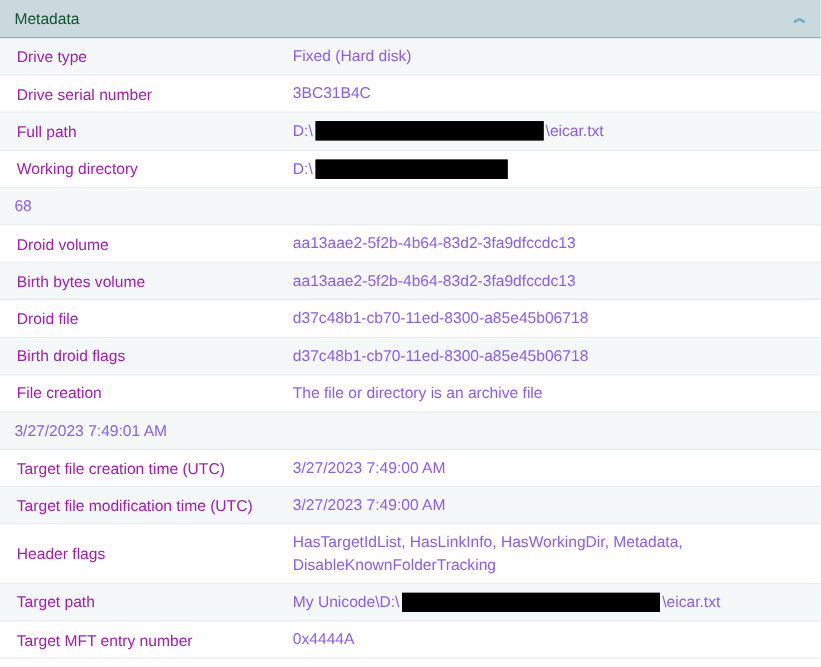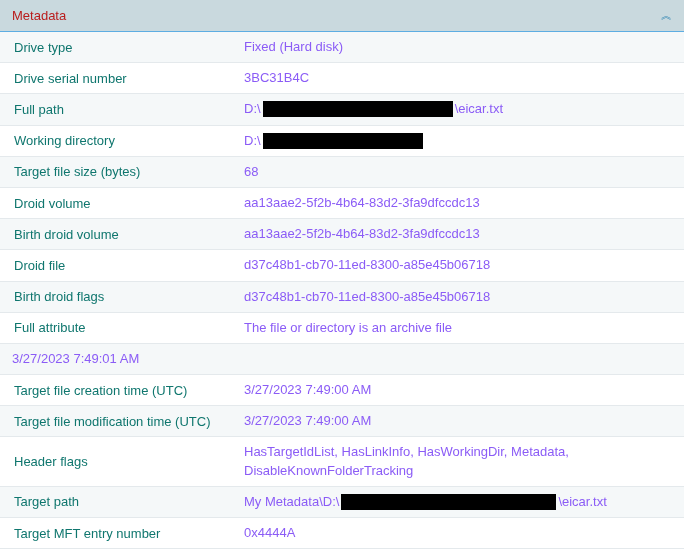--- a/index.html
+++ b/index.html
@@ -15,21 +15,21 @@
   }
   .panel-header {
     background: #c9d9de;
     border-bottom: 1px solid #5dade2;
     padding: 8px 12px;
     display: flex;
     justify-content: space-between;
     align-items: center;
   }
   .panel-header .title {
-    color: #b91c1c;
+    color: #14532d;
     font-size: 13px;
   }
   .panel-header .collapse-icon {
     color: #3b8bb5;
     font-size: 11px;
     line-height: 1;
     cursor: pointer;
   }
   .rows {
     width: 100%;
@@ -44,21 +44,21 @@
   .row:nth-child(odd) {
     background: #f5f8f9;
   }
   .row:nth-child(even) {
     background: #ffffff;
   }
   .row .label {
     width: 232px;
     padding-left: 14px;
     padding-right: 8px;
-    color: #0f766e;
+    color: #a21caf;
   }
   .row .value {
     flex: 1;
     padding-left: 12px;
     padding-right: 10px;
     color: #8b5cf6;
     line-height: 1.4;
     display: flex;
     align-items: center;
     flex-wrap: wrap;
@@ -108,46 +108,45 @@
 
     <div class="row">
       <div class="label">Working directory</div>
       <div class="value">
         <span>D:\</span>
         <span class="redaction red-med"></span>
       </div>
     </div>
 
     <div class="row">
-      <div class="label">Target file size (bytes)</div>
       <div class="value">68</div>
     </div>
 
     <div class="row">
       <div class="label">Droid volume</div>
       <div class="value">aa13aae2-5f2b-4b64-83d2-3fa9dfccdc13</div>
     </div>
 
     <div class="row">
-      <div class="label">Birth droid volume</div>
+      <div class="label">Birth bytes volume</div>
       <div class="value">aa13aae2-5f2b-4b64-83d2-3fa9dfccdc13</div>
     </div>
 
     <div class="row">
       <div class="label">Droid file</div>
       <div class="value">d37c48b1-cb70-11ed-8300-a85e45b06718</div>
     </div>
 
     <div class="row">
       <div class="label">Birth droid flags</div>
       <div class="value">d37c48b1-cb70-11ed-8300-a85e45b06718</div>
     </div>
 
     <div class="row">
-      <div class="label">Full attribute</div>
+      <div class="label">File creation</div>
       <div class="value">The file or directory is an archive file</div>
     </div>
 
     <div class="row">
       <div class="value">3/27/2023 7:49:01 AM</div>
     </div>
 
     <div class="row">
       <div class="label">Target file creation time (UTC)</div>
       <div class="value">3/27/2023 7:49:00 AM</div>
@@ -159,21 +158,21 @@
     </div>
 
     <div class="row">
       <div class="label">Header flags</div>
       <div class="value">HasTargetIdList, HasLinkInfo, HasWorkingDir, Metadata, DisableKnownFolderTracking</div>
     </div>
 
     <div class="row">
       <div class="label">Target path</div>
       <div class="value">
-        <span>My Metadata\D:\</span>
+        <span>My Unicode\D:\</span>
         <span class="redaction red-wide"></span>
         <span>\eicar.txt</span>
       </div>
     </div>
 
     <div class="row">
       <div class="label">Target MFT entry number</div>
       <div class="value">0x4444A</div>
     </div>
 

